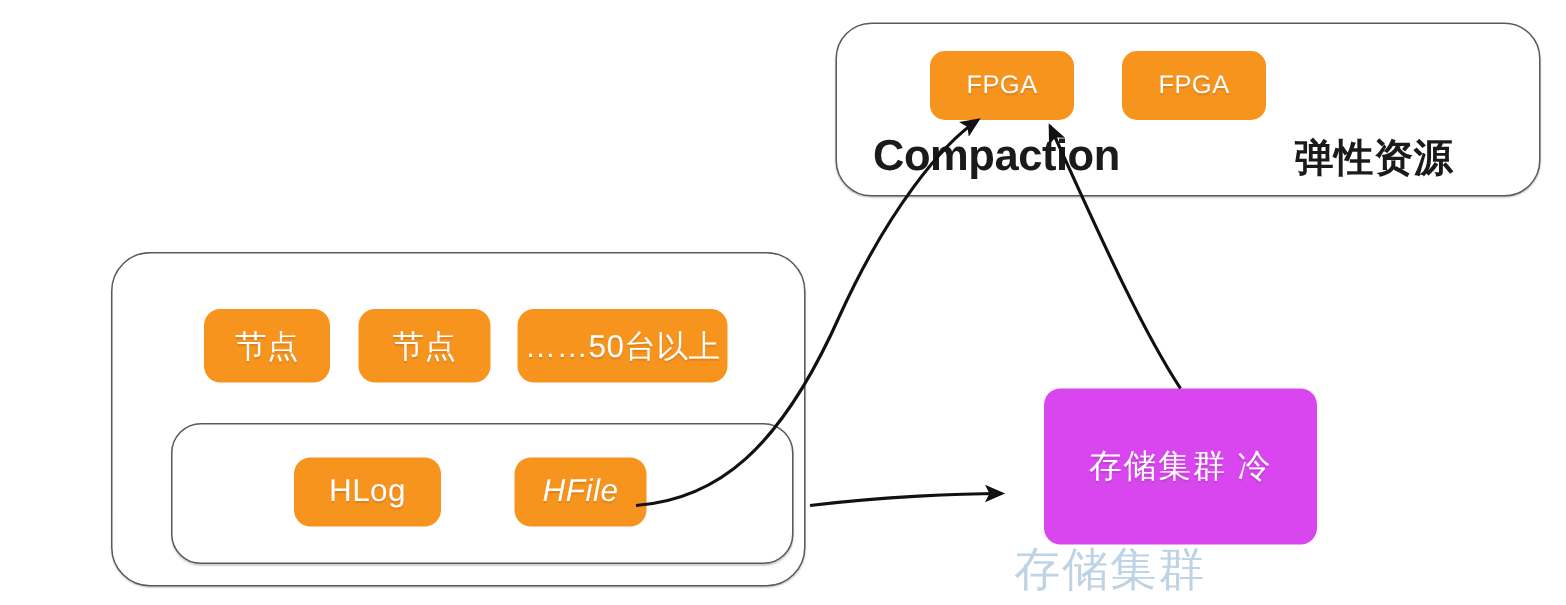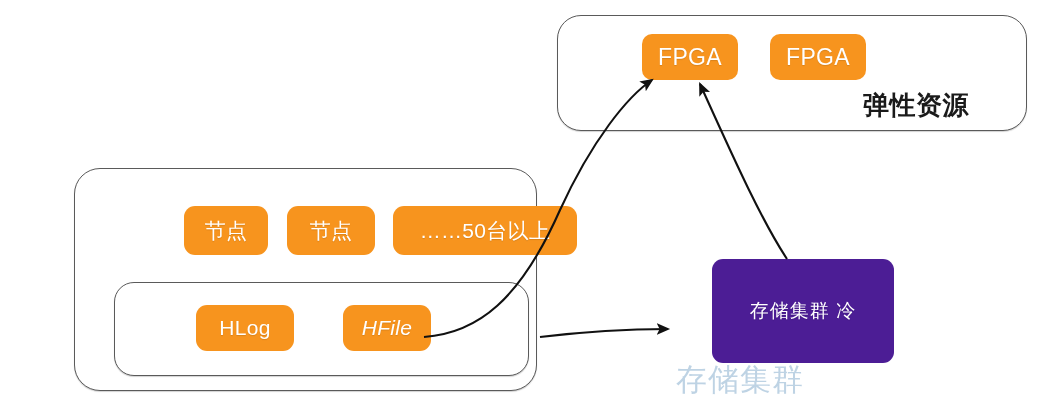--- a/index.html
+++ b/index.html
@@ -52,61 +52,59 @@
     border-radius: 9px;
     color: #ffffff;
     display: flex;
     align-items: center;
     justify-content: center;
     box-sizing: border-box;
     letter-spacing: 0.3px;
     text-shadow: 0 1px 1px rgba(0,0,0,0.12);
   }
   .pill-fpga {
-    font-size: 23px;
+    font-size: 17px;
     height: 46px;
     border-radius: 10px;
-    margin-left: 22px;
   }
   #fpga-1 { left: 620px; top: 34px;  width: 96px; }
   #fpga-2 { left: 748px; top: 34px;  width: 96px; }
 
   .pill-node {
     font-size: 21px;
     height: 49px;
     border-radius: 11px;
-    margin-left: 48px;
   }
   #node-1 { left: 136px; top: 206px; width: 84px; }
   #node-2 { left: 239px; top: 206px; width: 88px; }
   #node-more {
-    left: 345px; top: 206px; width: 184px;
+    left: 345px; top: 206px; width: 140px;
     font-size: 21px;
   }
   .pill-file {
     font-size: 21px;
     height: 46px;
     border-radius: 11px;
   }
   #hlog  { left: 196px; top: 305px; width: 98px; }
   #hfile { left: 343px; top: 305px; width: 88px; font-style: italic; }
 
   #storage-box {
     position: absolute;
-    left: 712px;
+    left: 696px;
     top: 259px;
     width: 182px;
     height: 104px;
-    background: #4c1d95;
+    background: #d946ef;
     border-radius: 11px;
     display: flex;
     align-items: center;
     justify-content: center;
     color: #ffffff;
-    font-size: 19px;
+    font-size: 22px;
     letter-spacing: 1px;
     box-sizing: border-box;
     text-shadow: 0 1px 1px rgba(0,0,0,0.12);
   }
 
   .plain-label {
     position: absolute;
     color: #1a1a1a;
     font-weight: bold;
     white-space: nowrap;
@@ -150,20 +148,21 @@
 </head>
 <body>
 
 <div id="canvas">
 
   <div class="group-box" id="elastic-box"></div>
 
   <div class="pill pill-fpga" id="fpga-1">FPGA</div>
   <div class="pill pill-fpga" id="fpga-2">FPGA</div>
 
+  <div class="plain-label" id="compaction-label">Compaction</div>
   <div class="plain-label" id="elastic-label">弹性资源</div>
 
   <div class="group-box" id="hbase-outer-box"></div>
   <div class="group-box" id="hbase-inner-box"></div>
 
   <div class="pill pill-node" id="node-1">节点</div>
   <div class="pill pill-node" id="node-2">节点</div>
   <div class="pill pill-node" id="node-more">……50台以上</div>
 
   <div class="pill pill-file" id="hlog">HLog</div>

